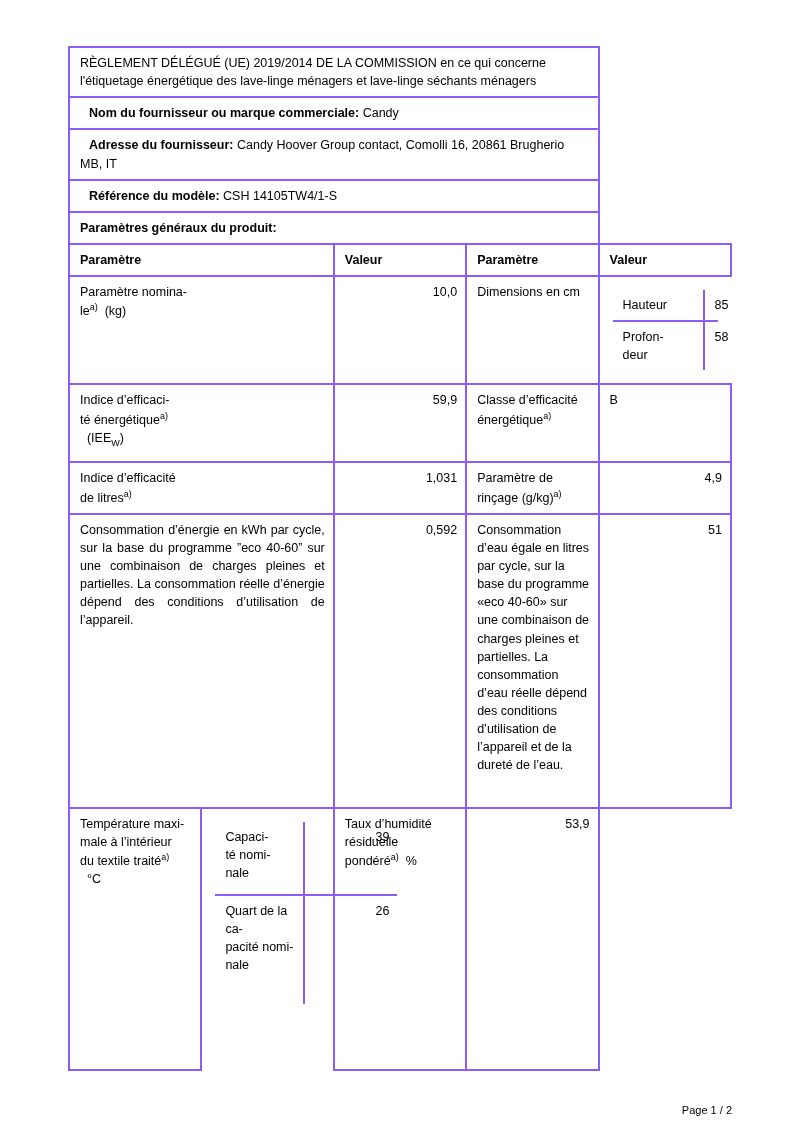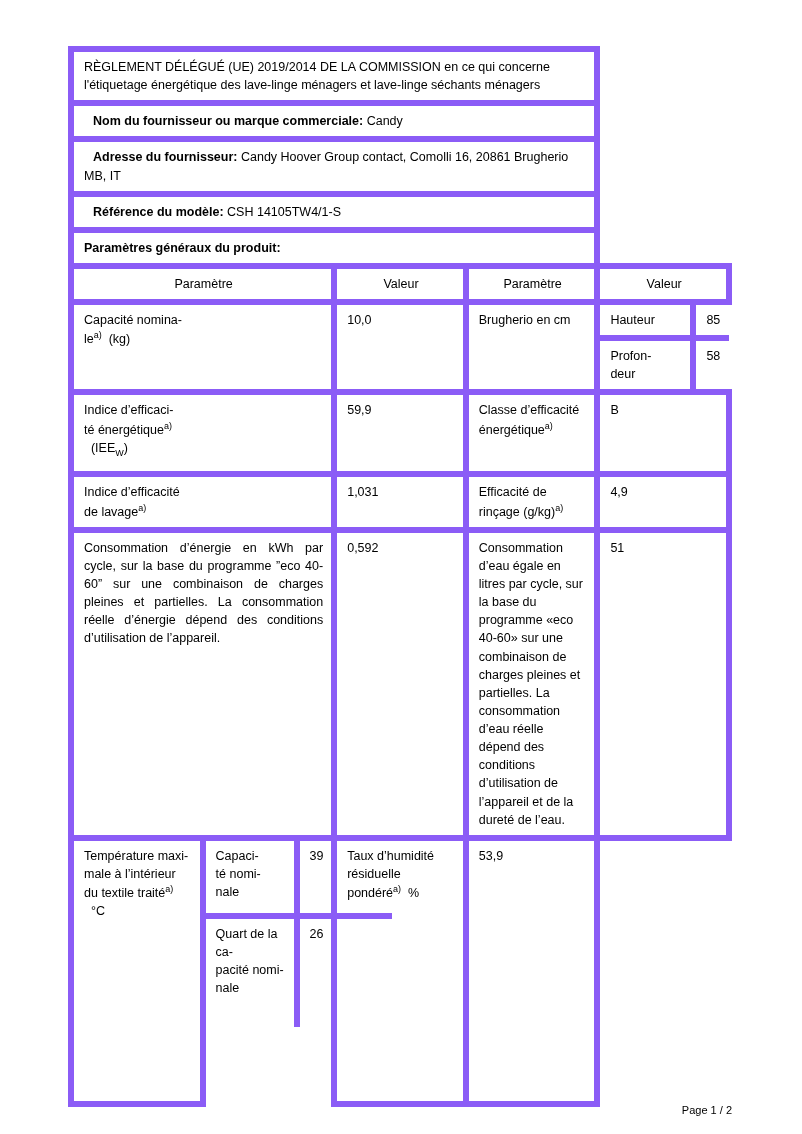--- a/index.html
+++ b/index.html
@@ -27,61 +27,61 @@
     letter-spacing: -0.2px;
     padding: 2px 0 12px 12px;
     line-height: 1.1;
   }
   table.doc {
     border-collapse: collapse;
     width: 664px;
     table-layout: fixed;
   }
   table.doc td {
-    border: 6px solid #8b5cf6;
+    border: 2px solid #8b5cf6;
     vertical-align: top;
     padding: 6px 8px 6px 10px;
     font-size: 12.5px;
     line-height: 1.45;
   }
   .bold { font-weight: bold; margin-left: 36px; }
   .lbl { font-weight: bold; padding-left: 9px; }
   .val { font-weight: normal; text-align: center; }
   .just {
     text-align: justify;
     text-align-last: left;
     -webkit-hyphens: auto;
     hyphens: auto;
   }
-  .right { text-align: left; }
+  .right { text-align: right; }
   .sub { vertical-align: sub; font-size: 9px; }
   .sup { vertical-align: super; font-size: 9px; }
   .inner {
     border-collapse: collapse;
     width: 100%;
     table-layout: fixed;
   }
   .inner td {
     border: 1px solid #7a7a7a;
     font-size: 12.5px;
     padding: 6px 8px 6px 10px;
     line-height: 1.45;
     vertical-align: top;
   }
-  td.nopad { padding: 0 !important; border: none !important; }
+  td.nopad { padding: 13px !important; border: none !important; }
   .footer {
     position: absolute;
     left: 68px;
     top: 1104px;
     width: 664px;
     text-align: right;
     font-size: 11px;
     color: #000;
   }
-  .hdrrow td { font-weight: normal; text-align: center; }
+  .hdrrow td { font-weight: bold; }
 </style>
 </head>
 <body>
 
 <div class="page">
 
 
   <table class="doc">
     <tbody>
         <tr>
@@ -110,25 +110,25 @@
     </tr>
     <tr class="hdrrow">
       <td style="width:148px" colspan="2">Paramètre</td>
       <td style="width:146px">Valeur</td>
       <td style="width:218px">Paramètre</td>
       <td style="width:146px">Valeur</td>
     </tr>
 
     <tr>
       <td colspan="2" class="just">
-        <span>Capacité nomina-</span><br>
+        <span>Paramètre nomina-</span><br>
         <span>le</span><span class="sup">a)</span>&nbsp;&nbsp;<span>(kg)</span>
       </td>
       <td class="right">10,0</td>
-      <td>Brugherio en cm</td>
+      <td>Dimensions en cm</td>
       <td class="nopad">
         <table class="inner">
           <tbody>
                 <tr>
             <td style="width:72px;border-top:none;border-left:none">Hauteur</td>
             <td class="right" style="border-top:none;border-right:none">85</td>
           </tr>
           <tr>
             <td style="border-left:none;border-bottom:none;white-space:pre-line">Profon-
 deur</td>
@@ -148,25 +148,25 @@
       <td class="right">59,9</td>
       <td>
         <span>Classe d’efficacité énergétique</span><span class="sup">a)</span>
       </td>
       <td>B</td>
     </tr>
 
     <tr>
       <td colspan="2">
         <span>Indice   d’efficacité</span><br>
-        <span>de lavage</span><span class="sup">a)</span>
+        <span>de litres</span><span class="sup">a)</span>
       </td>
       <td class="right">1,031</td>
       <td>
-        <span>Efficacité de rinçage (g/kg)</span><span class="sup">a)</span>
+        <span>Paramètre de rinçage (g/kg)</span><span class="sup">a)</span>
       </td>
       <td class="right">4,9</td>
     </tr>
 
     <tr>
       <td colspan="2" class="just" style="height:280px">Consommation d’énergie en kWh par cycle, sur la base du programme ”eco 40-60” sur une combinaison de charges pleines et partielles. La consommation réelle d’énergie dépend des conditions d’utilisation de l’appareil.</td>
       <td class="right">0,592</td>
       <td>Consommation d’eau égale en litres par cycle, sur la base du programme «eco 40-60» sur une combinaison de charges pleines et partielles. La consommation d’eau réelle dépend des conditions d’utilisation de l’appareil et de la dureté de l’eau.</td>
       <td class="right">51</td>
     </tr>

